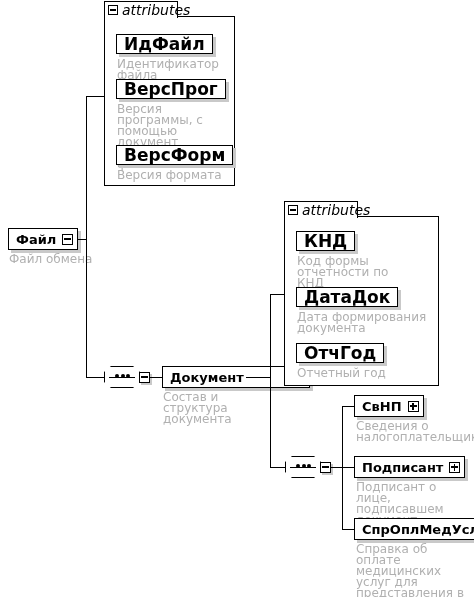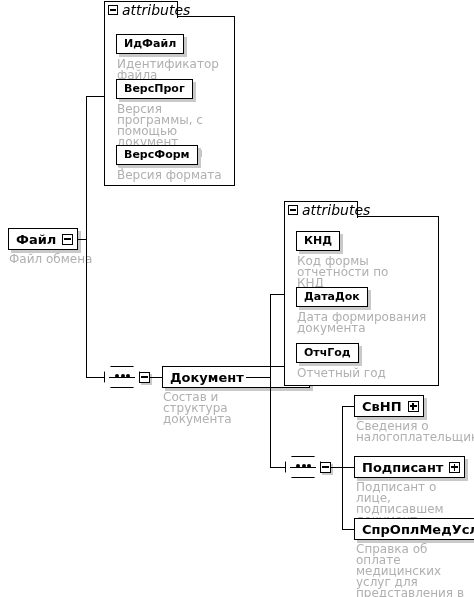--- a/index.html
+++ b/index.html
@@ -45,21 +45,21 @@
   }
 
   
   .attr{
     position:absolute;box-sizing:border-box;
     border:1.5px solid #000;background:#fff;
     box-shadow:3px 3px 0 0 #c9c9c9;
     height:20px;display:flex;align-items:center;
     padding:0 7px;white-space:nowrap;
   }
-  .attr .nm{font-size:11px;font-weight:bold;color:#000;line-height:12px;}
+  .attr .nm{font-size:17px;font-weight:bold;color:#000;line-height:12px;}
 
   
   .desc{
     position:absolute;
     font-size:12px;color:#b0b0b0;line-height:11px;
     white-space:pre-line;
   }
 
   
   .attrpanel{position:absolute;}

